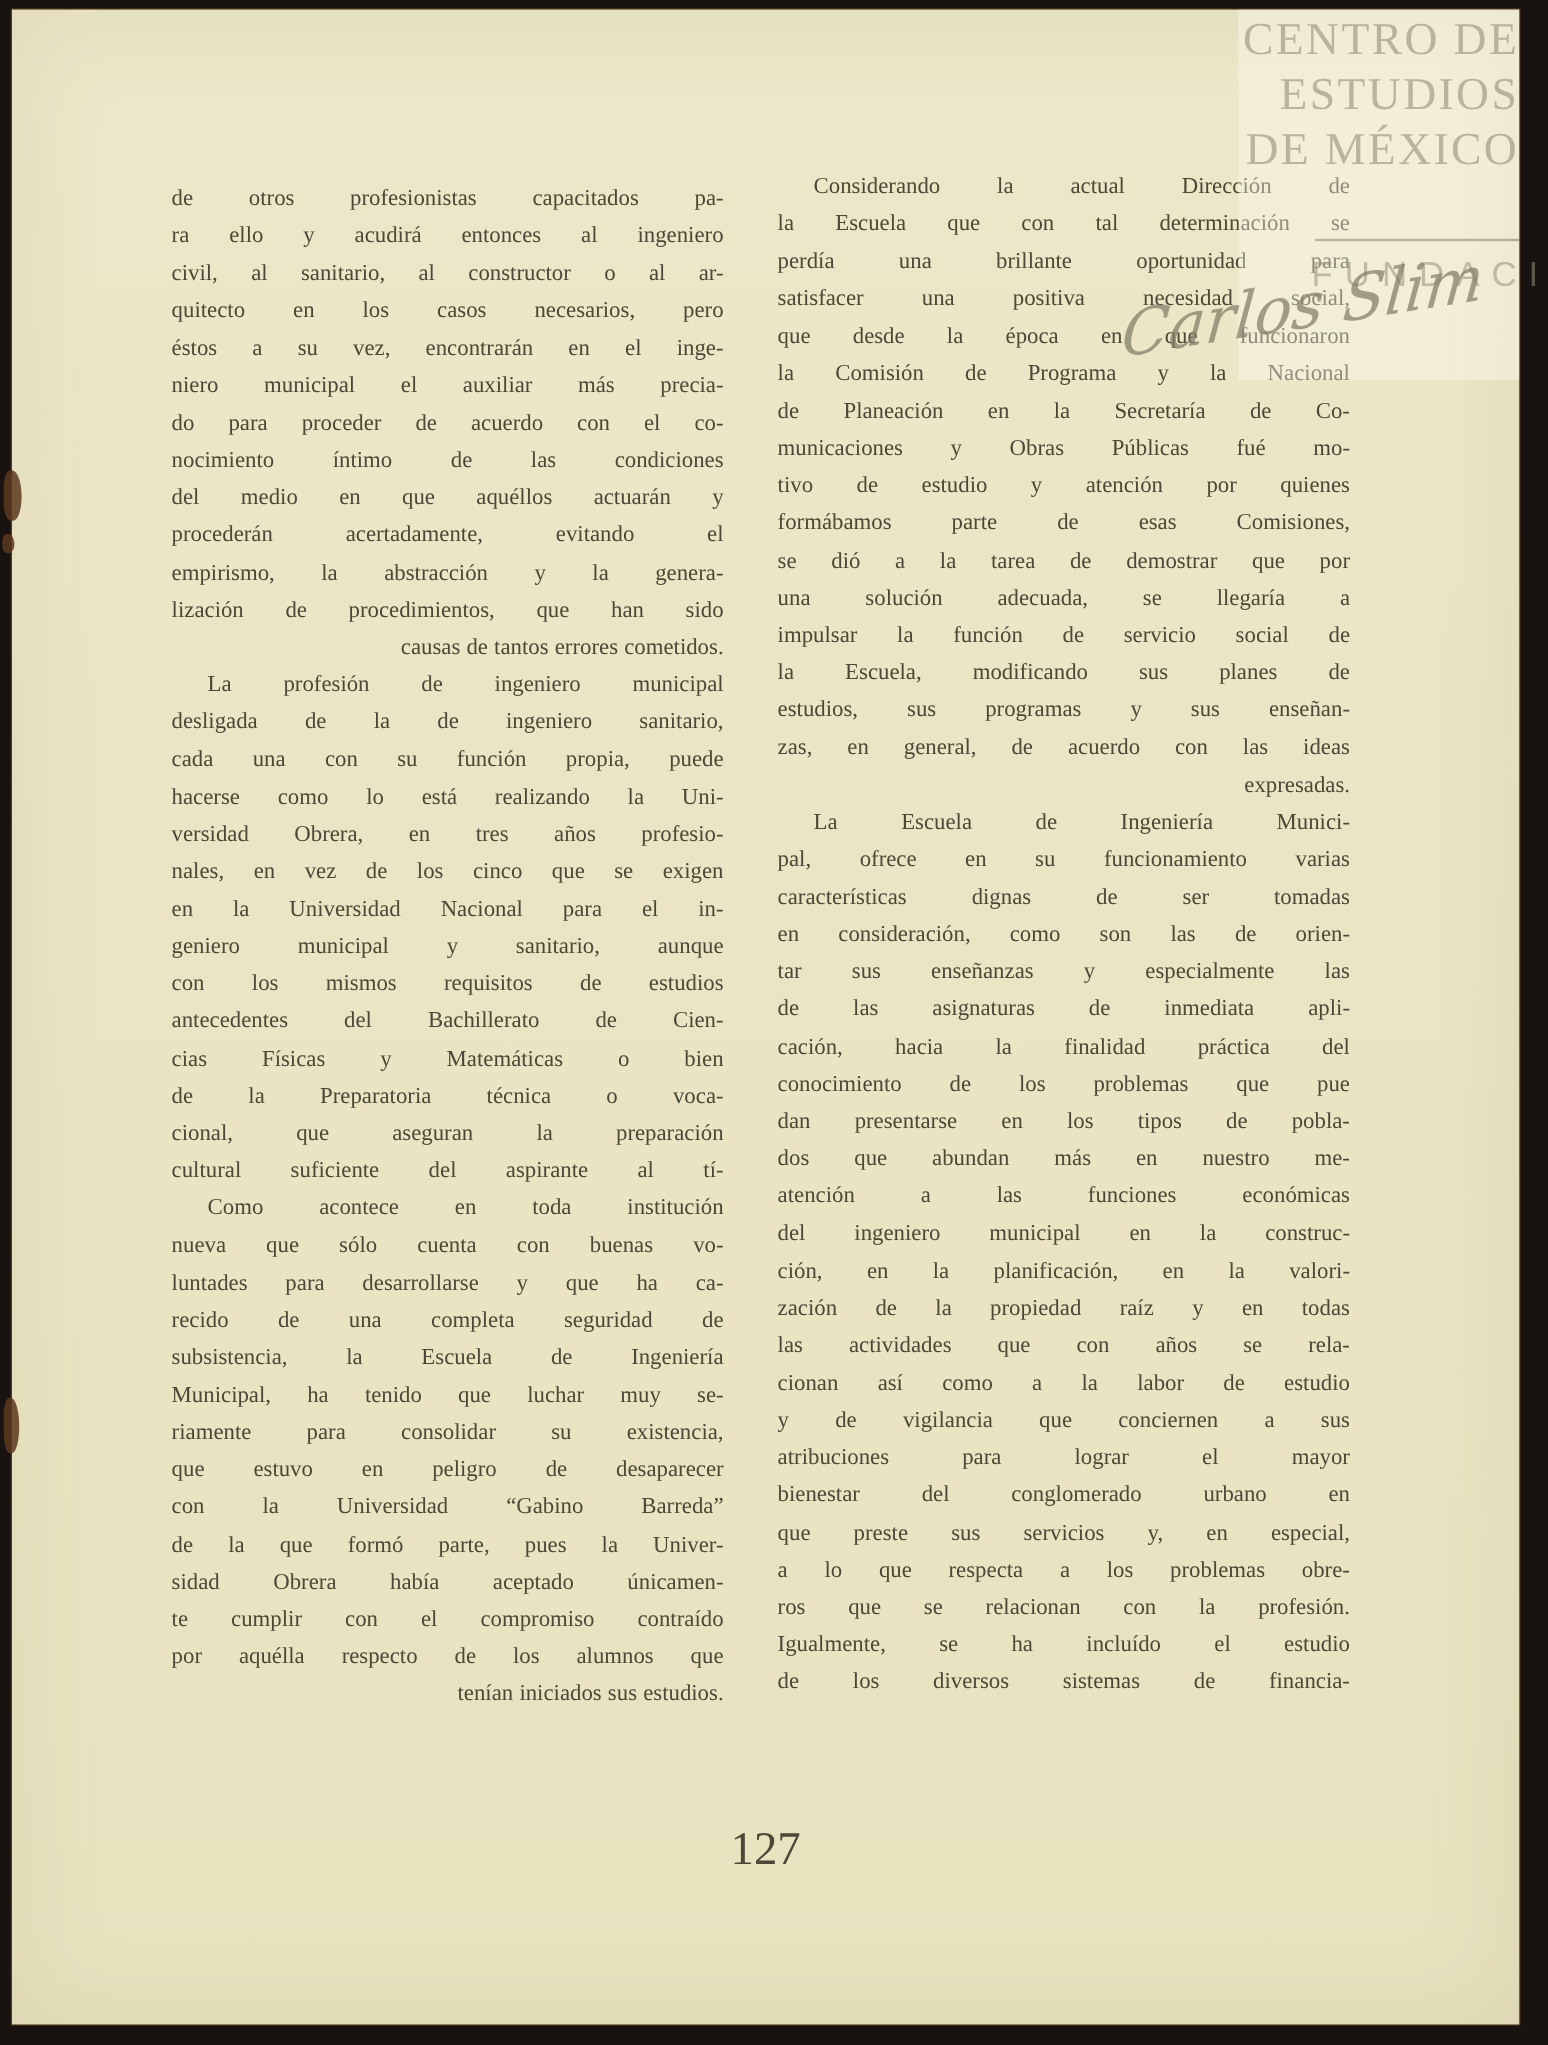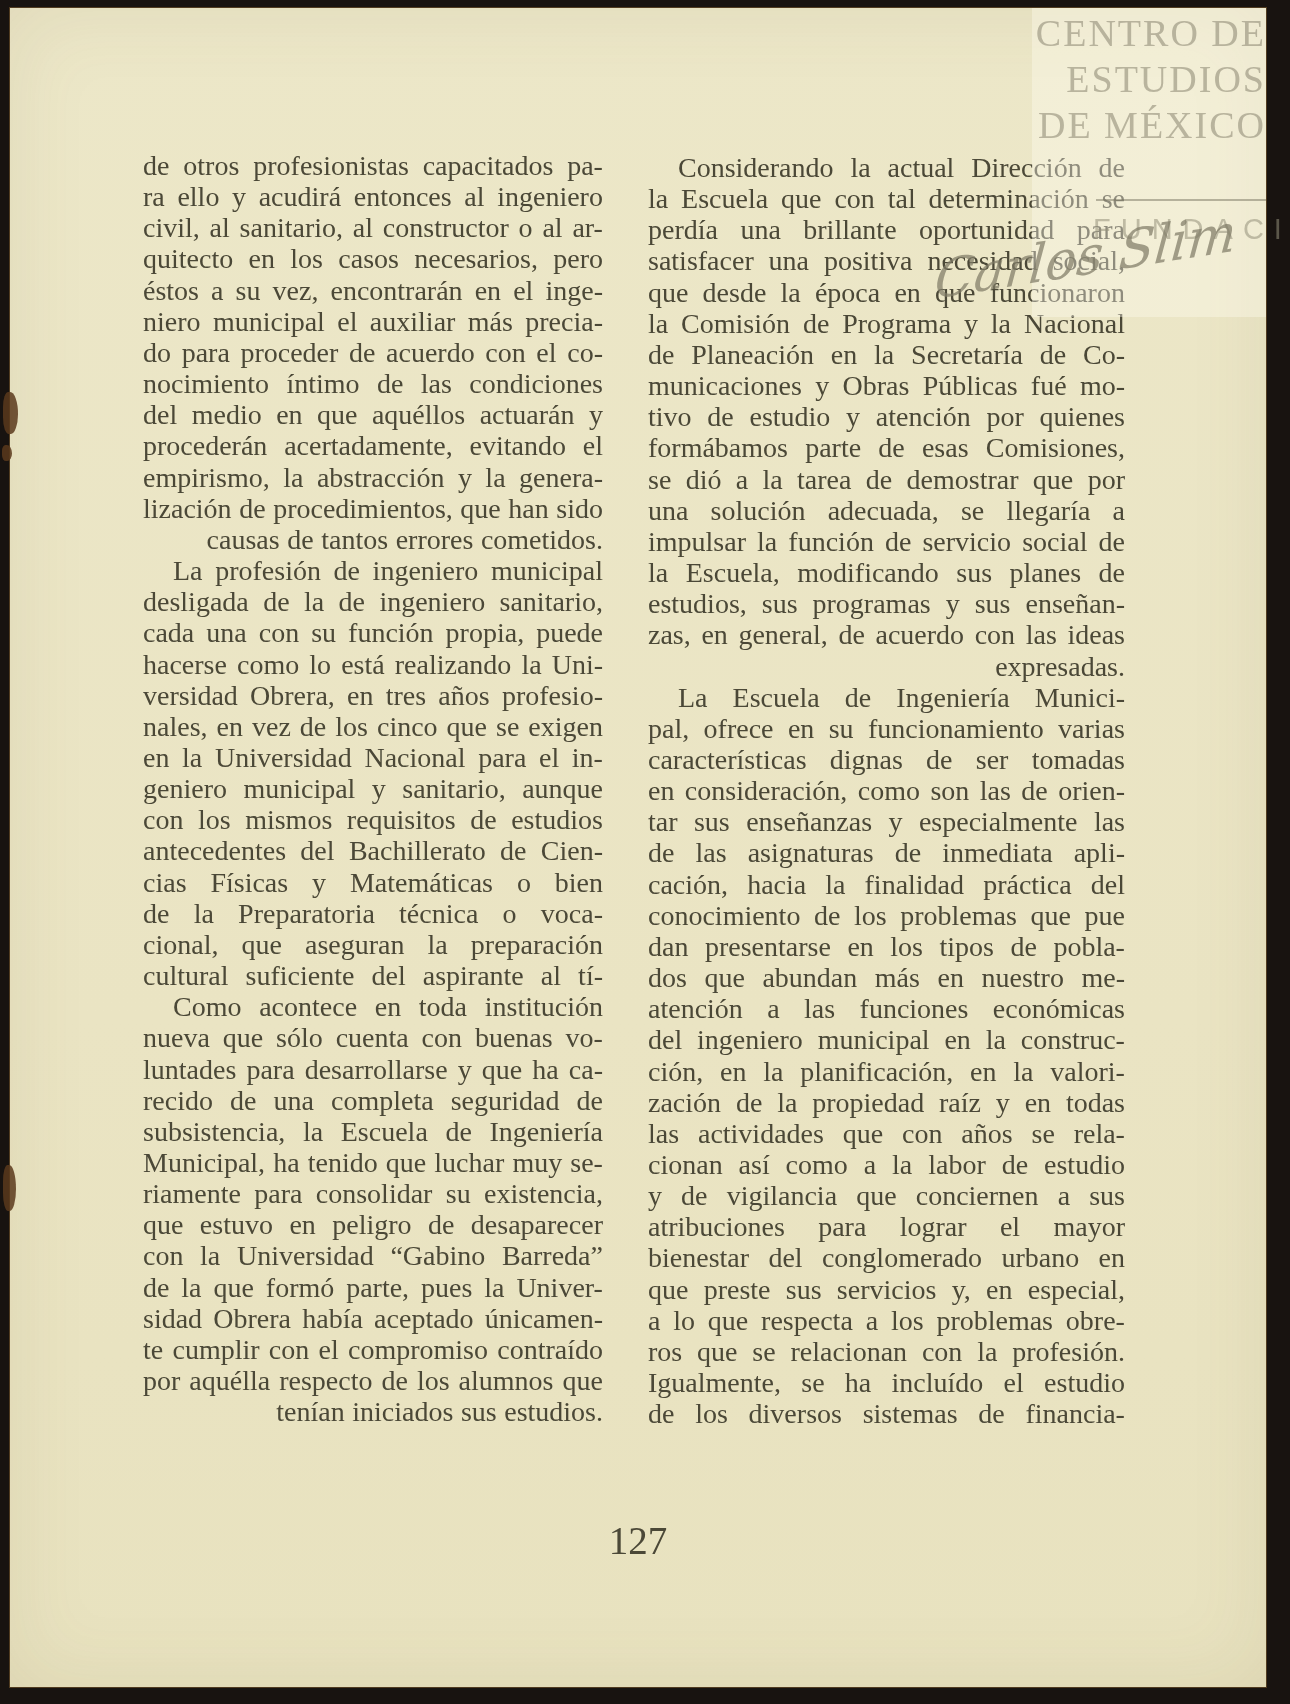--- a/index.html
+++ b/index.html
@@ -7,23 +7,23 @@
     width:1290px;height:1704px;position:relative;overflow:hidden;
     background:#181310;
     font-family:"Liberation Serif", serif;
   }
   #paper{
     position:absolute;top:8px;left:10px;right:24px;bottom:17px;
     background:linear-gradient(180deg,#ece7c8 0%,#eae4c3 60%,#e8e2bf 100%);
     box-shadow:0 0 0 1px rgba(130,95,45,.55), inset 0 0 80px rgba(120,100,60,.10);
   }
   .edge-mark{position:absolute;background:#5a3a1c;border-radius:40% 60% 55% 45%;opacity:.85;}
-  .col{position:absolute;color:#4b4837;font-size:28px;}
+  .col{position:absolute;color:#4b4837;font-size:19px;}
   #col-left{left:143px;top:150px;width:460px;}
-  #col-right{left:648px;top:140px;width:477px;margin-top:12px;}
+  #col-right{left:648px;top:140px;width:477px;}
   .line{
     display:flex;justify-content:space-between;white-space:nowrap;
     height:31.17px;line-height:31.17px;transform-origin:left center;
   }
   .endline{justify-content:flex-end;gap:0.27em;}
   .indent{padding-left:30px;}
   
   #wm-overlay{
     position:absolute;left:1032px;top:8px;width:234px;height:309px;
     background:rgba(255,252,240,.38);z-index:3;pointer-events:none;

